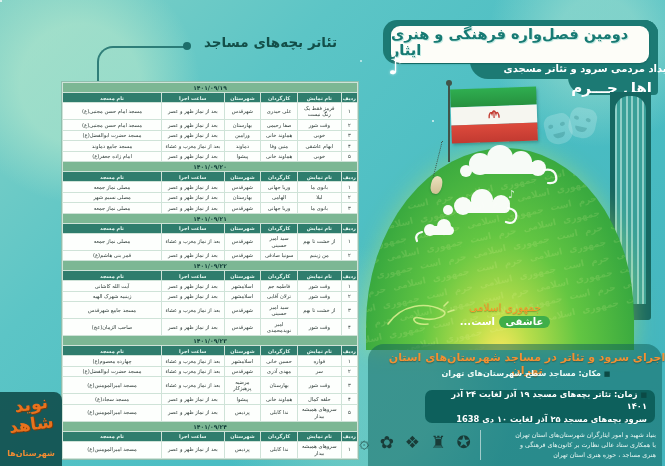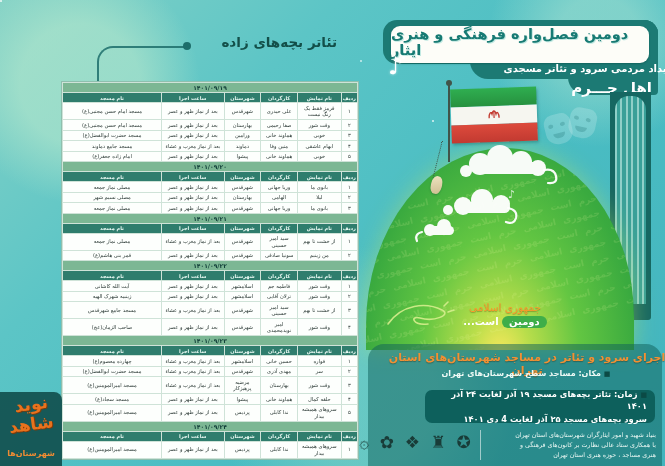--- a/index.html
+++ b/index.html
@@ -165,54 +165,54 @@
         <i class="e2"></i>
         <u></u>
       </div>
   </div>
 
   <svg class="sig" width="78" height="38" viewBox="0 0 78 38">
     <path d="M6,26 C20,6 44,4 60,12 C70,17 52,24 38,20 C28,17 30,28 46,26 M62,8 l4,-4 M66,14 l6,-2" fill="none" stroke="#d6ed8d" stroke-width="1.6" stroke-linecap="round" opacity="0.9"></path>
   </svg>
   <div class="jom1">جمهوری اسلامی</div>
   <div class="jom2" dir="rtl">
-    <span class="pill">دومین</span>
+    <span class="pill">عاشقی</span>
     <span>است...</span>
   </div>
 
   <div class="bottom-panel">
     <div class="event-heading">اجرای سرود و تئاتر در مساجد شهرستان‌های استان تهران</div>
     <div class="location-line" dir="rtl">
       <span class="bullet">■</span>
       <span>مکان: مساجد سطح شهرستان‌های تهران</span>
     </div>
     <div class="time-box">
       <div>
         <span class="bullet">■</span>
         <span>زمان: تئاتر بچه‌های مسجد ۱۹ آذر لغایت ۲۴ آذر ۱۴۰۱</span>
       </div>
-      <div>سرود بچه‌های مسجد ۲۵ آذر لغایت 4 دی ۱۴۰۱</div>
+      <div>سرود بچه‌های مسجد ۲۵ آذر لغایت ۱۰ دی 1638</div>
     </div>
     <div class="credits">
         <div>بنیاد شهید و امور ایثارگران شهرستان‌های استان تهران</div>
         <div>با همکاری ستاد عالی نظارت بر کانون‌های فرهنگی و</div>
         <div>هنری مساجد ، حوزه هنری استان تهران</div>
       </div>
     <div class="logos">
         <span>۞</span>
         <span>✿</span>
         <span>❖</span>
         <span>♜</span>
         <span>✪</span>
       </div>
   </div>
 
   <div class="decor-line"></div>
   <div class="decor-dot"></div>
-  <div class="left-heading">تئاتر بچه‌های زاده</div>
+  <div class="left-heading">تئاتر بچه‌های مساجد</div>
 
   <table class="schedule">
     <colgroup>
       <col style="width:4.5%">
         <col style="width:15%">
         <col style="width:12.5%">
       <col style="width:12.5%">
         <col style="width:21.5%">
         <col style="width:34%">
     </colgroup>

